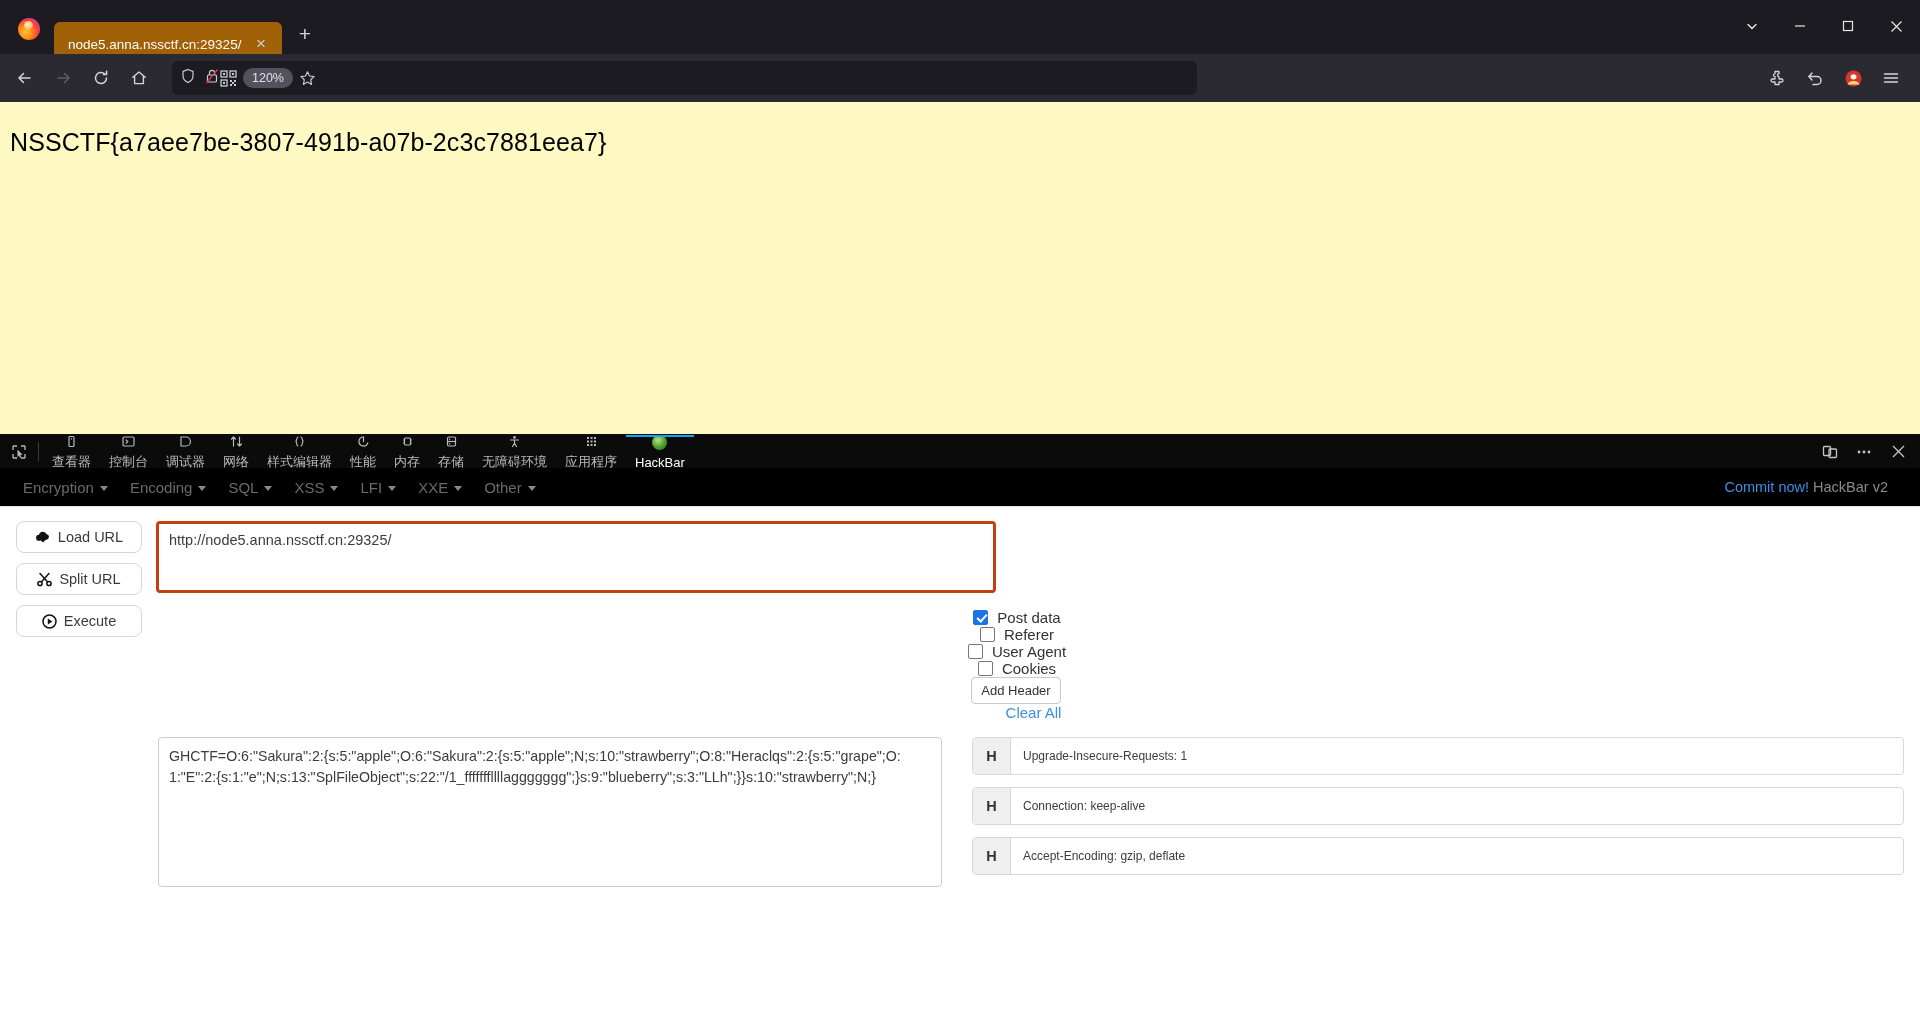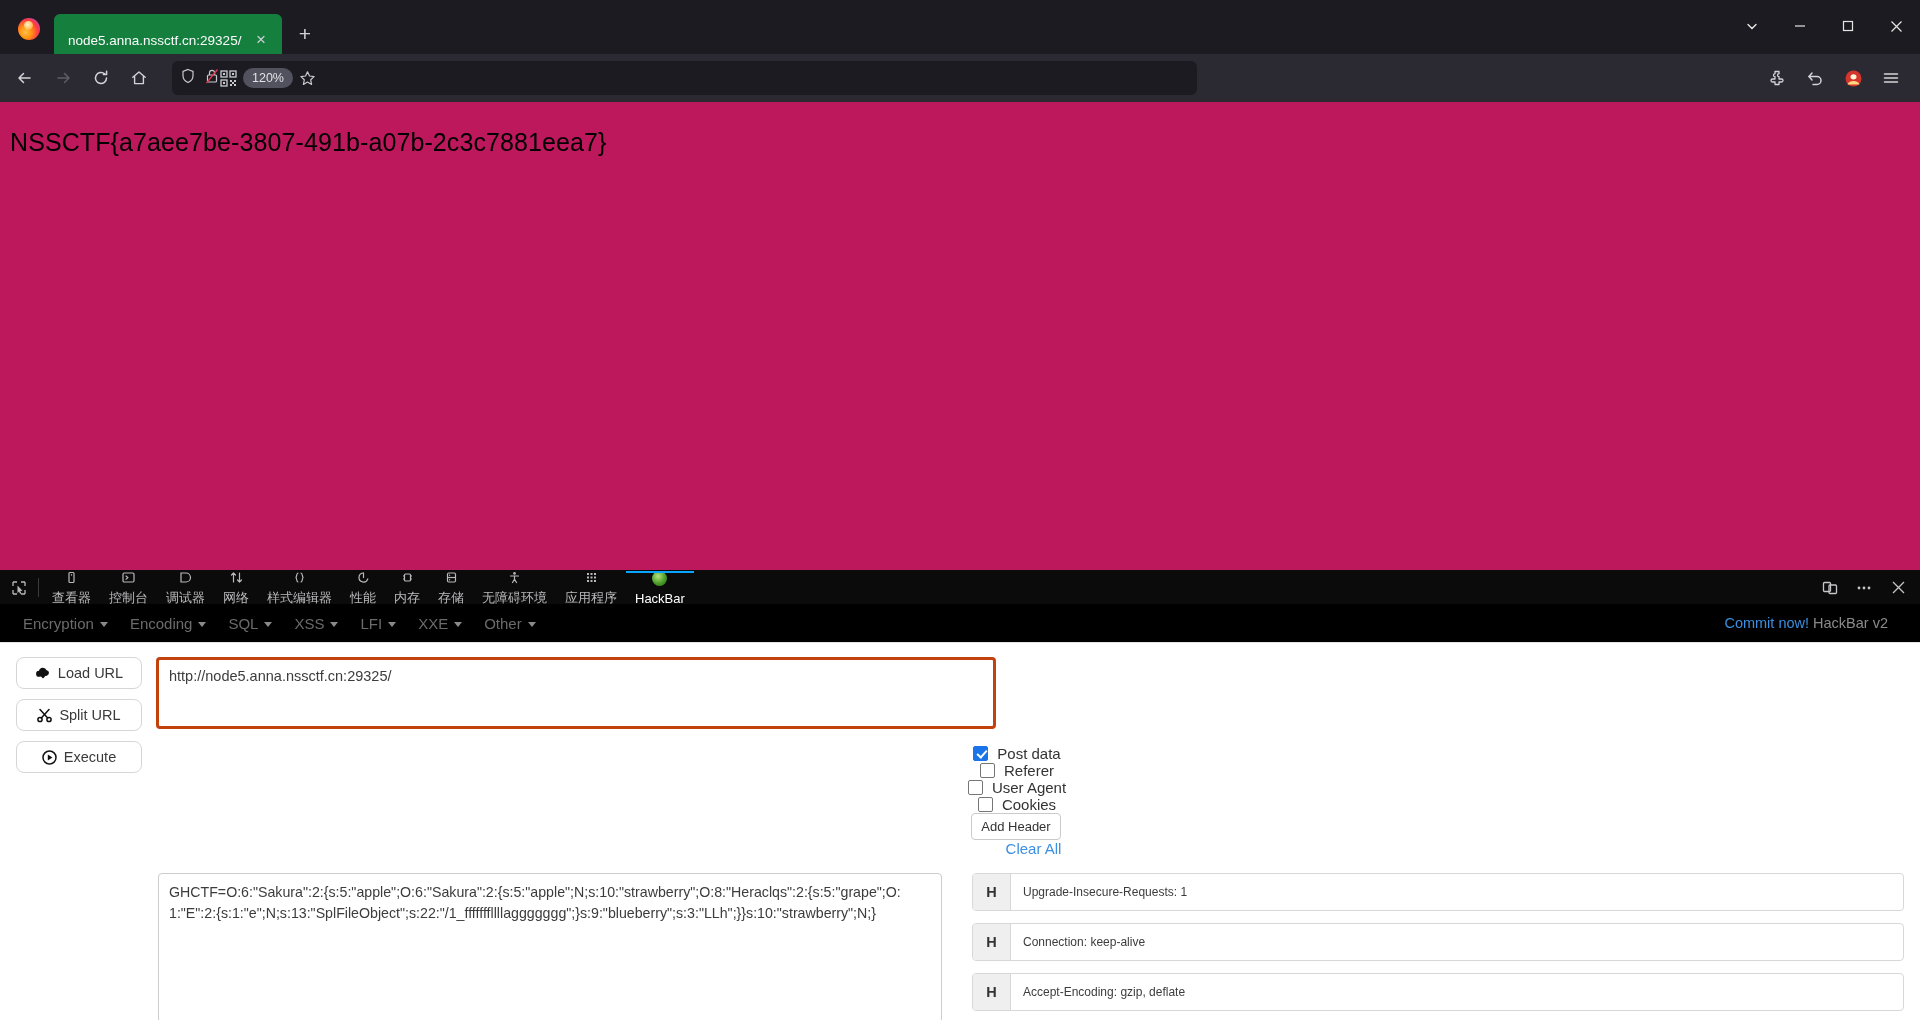--- a/index.html
+++ b/index.html
@@ -31,24 +31,24 @@
     flex: 0 0 auto;
     position: relative;
   }
   .ff-logo::after {
     content: "";
     position: absolute; left: 6px; top: 3px;
     width: 9px; height: 9px; border-radius: 50%;
     background: radial-gradient(circle at 40% 40%, #fff3d0 0%, #ffb545 70%, transparent 75%);
   }
   .tab {
-    height: 40px;
+    height: 32px;
     min-width: 228px;
     max-width: 228px;
-    background: #15803d;
+    background: #a16207;
     border-radius: 6px 6px 0 0;
     display: flex;
     align-items: center;
     padding: 12px 8px 0 14px;
     margin-bottom: 0;
   }
   .tab-title {
     color: #fbfbfe;
     font-size: 13.5px;
     white-space: nowrap;
@@ -119,22 +119,22 @@
     margin: 0 6px;
   }
   .nav-right {
     display: flex; align-items: center; margin-left: auto;
   }
   .shield { color: #c9c9d1; }
   .lock-crossed { position: relative; color: #c9c9d1; }
 
   
   .page {
-    height: 468px;
-    background: #be185d;
+    height: 332px;
+    background: #fef9c3;
     padding: 26px 10px 0 10px;
     overflow: hidden;
   }
   .flag {
     font-size: 25px;
     color: #000;
     letter-spacing: 0.1px;
   }
 
   

